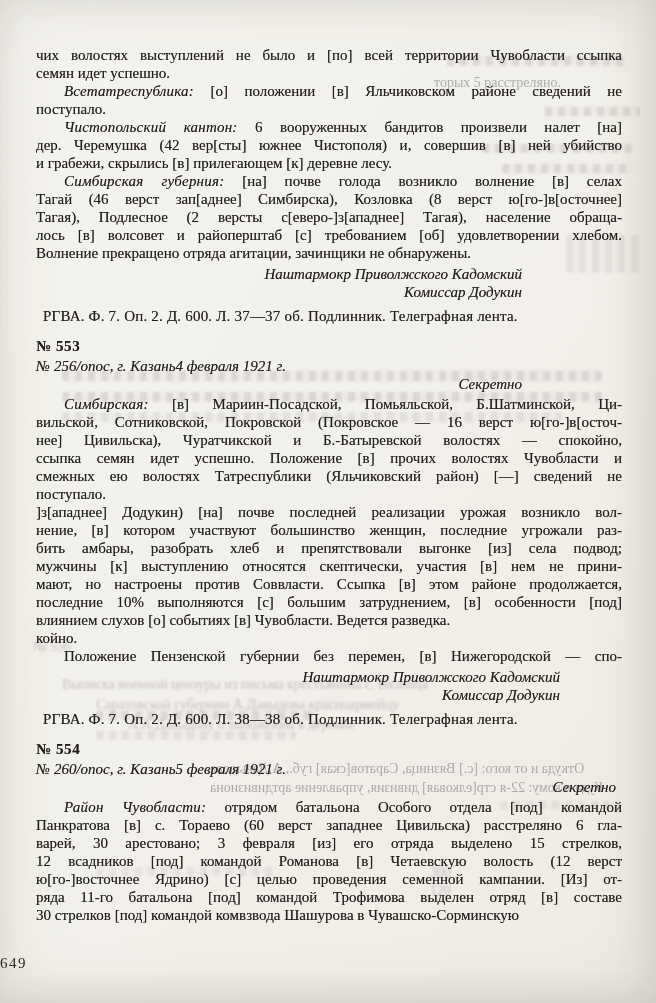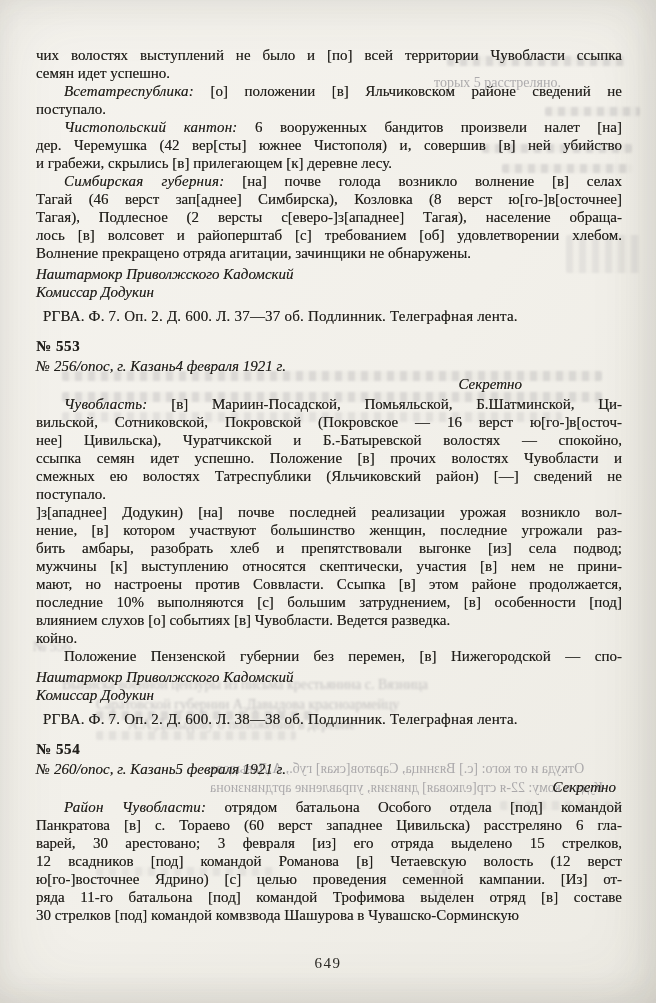--- a/index.html
+++ b/index.html
@@ -21,28 +21,28 @@
     left: 36px; top: 46px; width: 586px;
     font-size: 15px; line-height: 18px;
     text-shadow: 0 0 .4px rgba(33,31,27,.6);
   }
   .para { margin: 0; }
   .line { text-align: justify; text-align-last: justify; }
   .line.final { text-align-last: auto; }
   .line.indent { text-indent: 28px; }
   .para i { letter-spacing: .2px; }
   .sig { font-style: italic; text-align: right; margin: 3px 0 2px; }
-  .sig .line { text-align-last: auto; }
+  .sig .line { text-align: right; text-align-last: auto; }
   .source { margin: 6px 7px; letter-spacing: .2px; }
   .docnum { font-weight: bold; margin: 12px 0 2px; letter-spacing: .6px; }
   .meta { display: flex; justify-content: flex-start; font-style: italic; }
   .secret { font-style: italic; text-align: right; margin-bottom: 2px; }
   .pagenum {
     position: absolute; top: 955px; left: 0; width: 656px;
-    text-align: center; font-size: 15px; letter-spacing: 1.5px;
+    font-size: 15px; letter-spacing: 1.5px;
     color: #2a2824;
   }
   
   .ghost {
     position: absolute;
     font-size: 14px; line-height: 16px;
     color: rgba(104,102,112,.50);
     filter: blur(.6px);
     white-space: nowrap;
     font-family: "Liberation Serif", "DejaVu Serif", serif;
@@ -111,21 +111,21 @@
         <div class="line">Комиссар Додукин</div>
       </div>
       <div class="source">РГВА. Ф. 7. Оп. 2. Д. 600. Л. 37—37 об. Подлинник. Телеграфная лента.</div>
       <div class="docnum">№ 553</div>
       <div class="meta">
         <span>№ 256/опос, г. Казань</span>
         <span style="padding-right: 100px;">4 февраля 1921 г.</span>
       </div>
       <div class="secret" style="padding-right: 100px;">Секретно</div>
       <div class="para">
-        <div class="line indent"><i>Чувобласть:</i> [в] Мариин-Посадской, Помьяльской, Б.Шатминской, Ци-</div>
+        <div class="line indent"><i>Симбирская:</i> [в] Мариин-Посадской, Помьяльской, Б.Шатминской, Ци-</div>
         <div class="line">вильской, Сотниковской, Покровской (Покровское — 16 верст ю[го-]в[осточ-</div>
         <div class="line">нее] Цивильска), Чуратчикской и Б.-Батыревской волостях — спокойно,</div>
         <div class="line">ссыпка семян идет успешно. Положение [в] прочих волостях Чувобласти и</div>
         <div class="line">смежных ею волостях Татреспублики (Яльчиковский район) [—] сведений не</div>
         <div class="line final">поступало.</div>
       </div>
       <div class="para">
         <div class="line">]з[ападнее] Додукин) [на] почве последней реализации урожая возникло вол-</div>
         <div class="line">нение, [в] котором участвуют большинство женщин, последние угрожали раз-</div>
         <div class="line">бить амбары, разобрать хлеб и препятствовали выгонке [из] села подвод;</div>

